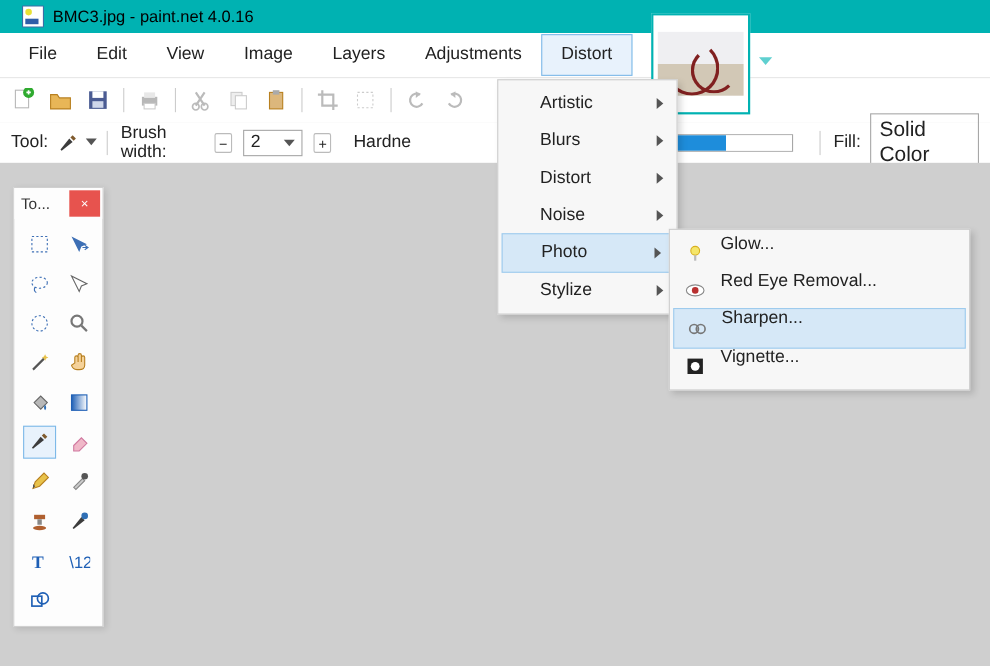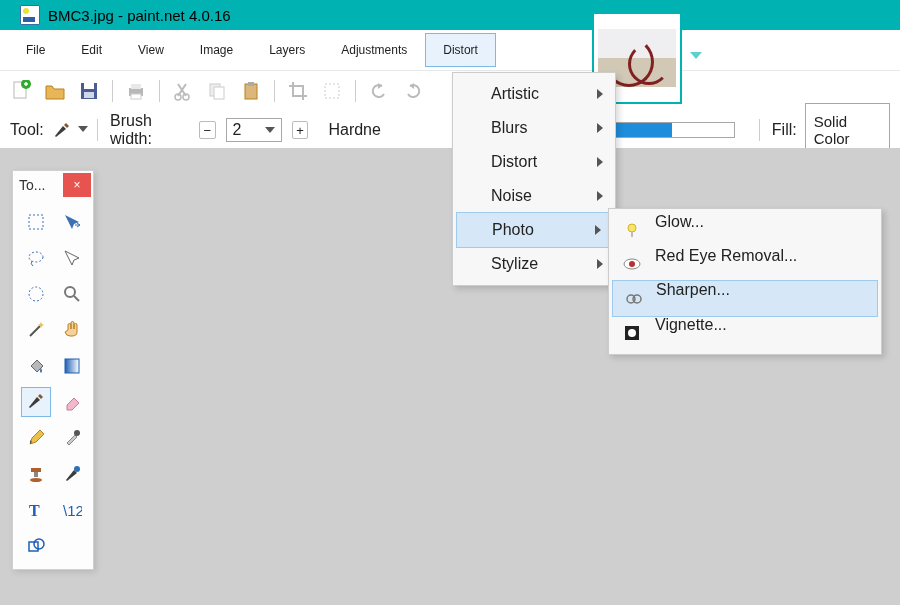--- a/index.html
+++ b/index.html
@@ -52,21 +52,21 @@
   .menu-bar {
     height: 40px;
     background: #fff;
     display: flex;
     align-items: center;
     padding: 0 8px;
     border-bottom: 1px solid #e8e8e8;
   }
   .menu-item {
     padding: 10px 18px;
-    font-size: 12px;
+    font-size: 16px;
     cursor: default;
     position: relative;
   }
   .menu-item.active {
     border: 1px solid #7db9e8;
     background: #e8f2fc;
     padding: 9px 17px;
   }
   .toolbar {
     height: 40px;
@@ -164,21 +164,21 @@
   .seg2 { background: #1e8ddb; }
   .seg3 { background: #1e8ddb; }
   .seg4 { background: #fff; }
   .seg5 { background: #fff; }
   .fill-box {
     height: 24px;
     border: 1px solid #a7a7a7;
     padding: 14px 8px;
     display: flex;
     align-items: center;
-    font-size: 15px;
+    font-size: 19px;
   }
   
   .thumb-strip {
     position: absolute;
     right: 194px;
     top: 0;
     height: 108px;
     display: flex;
     align-items: center;
     gap: 8px;

